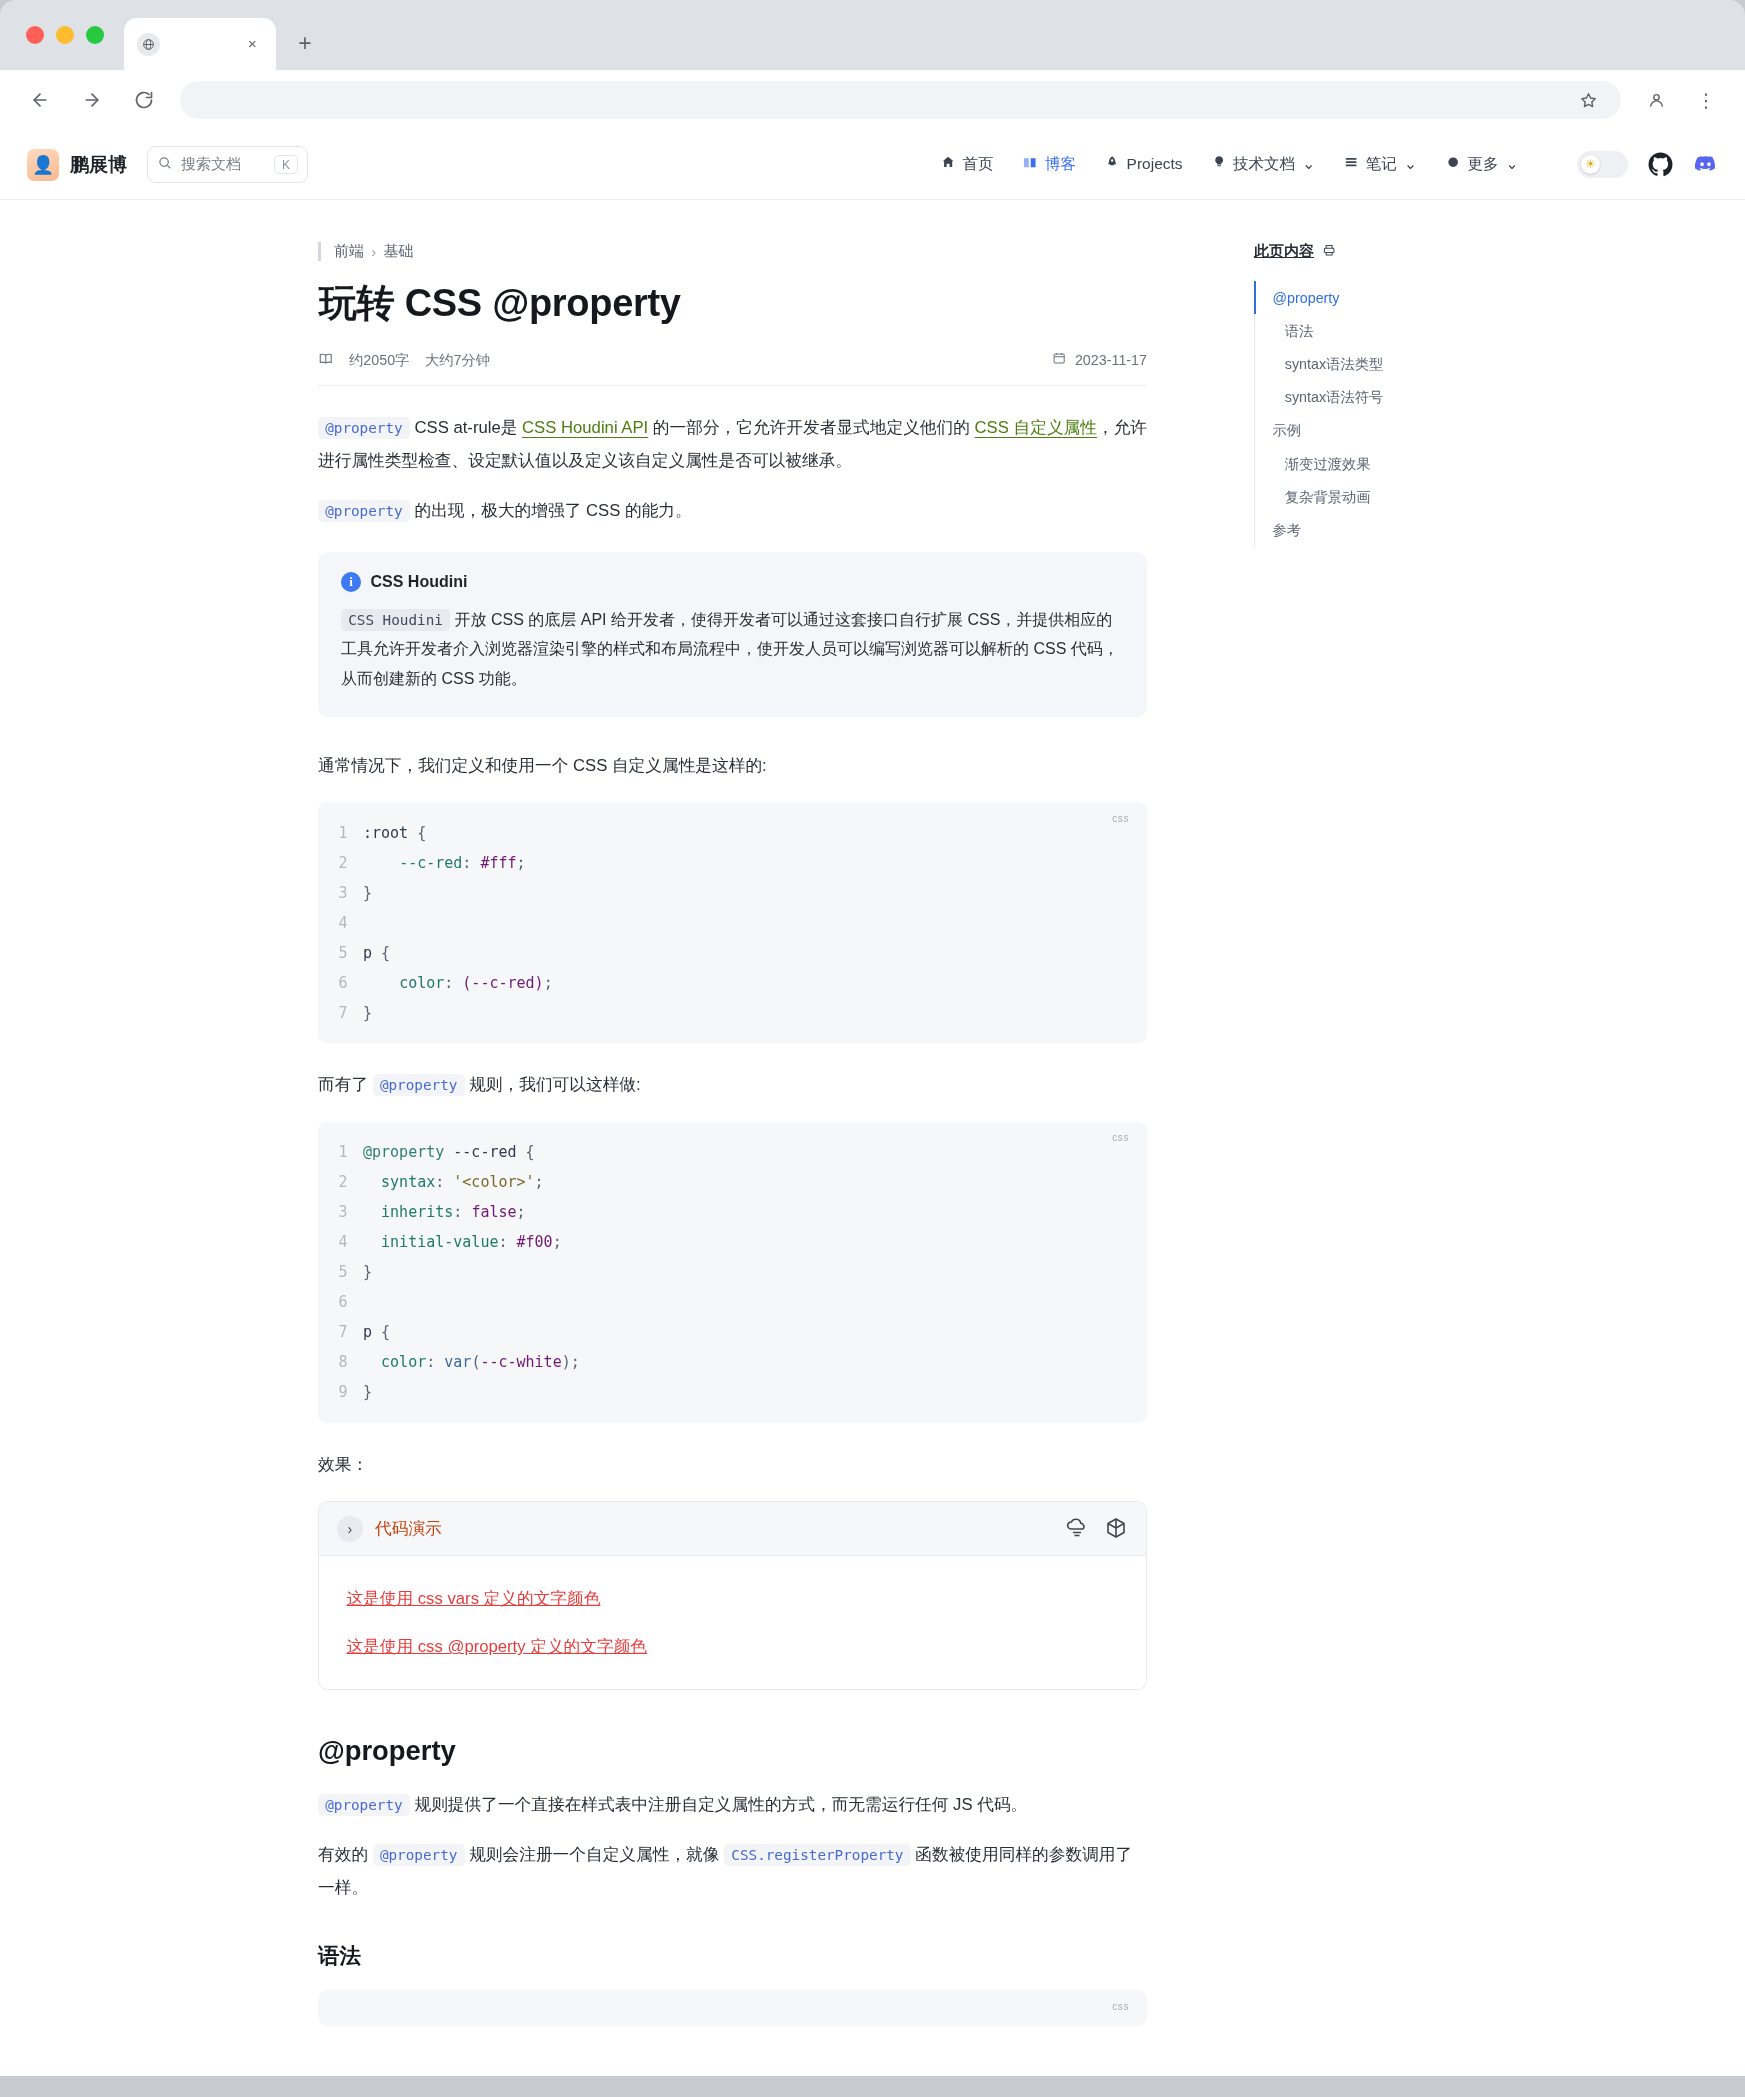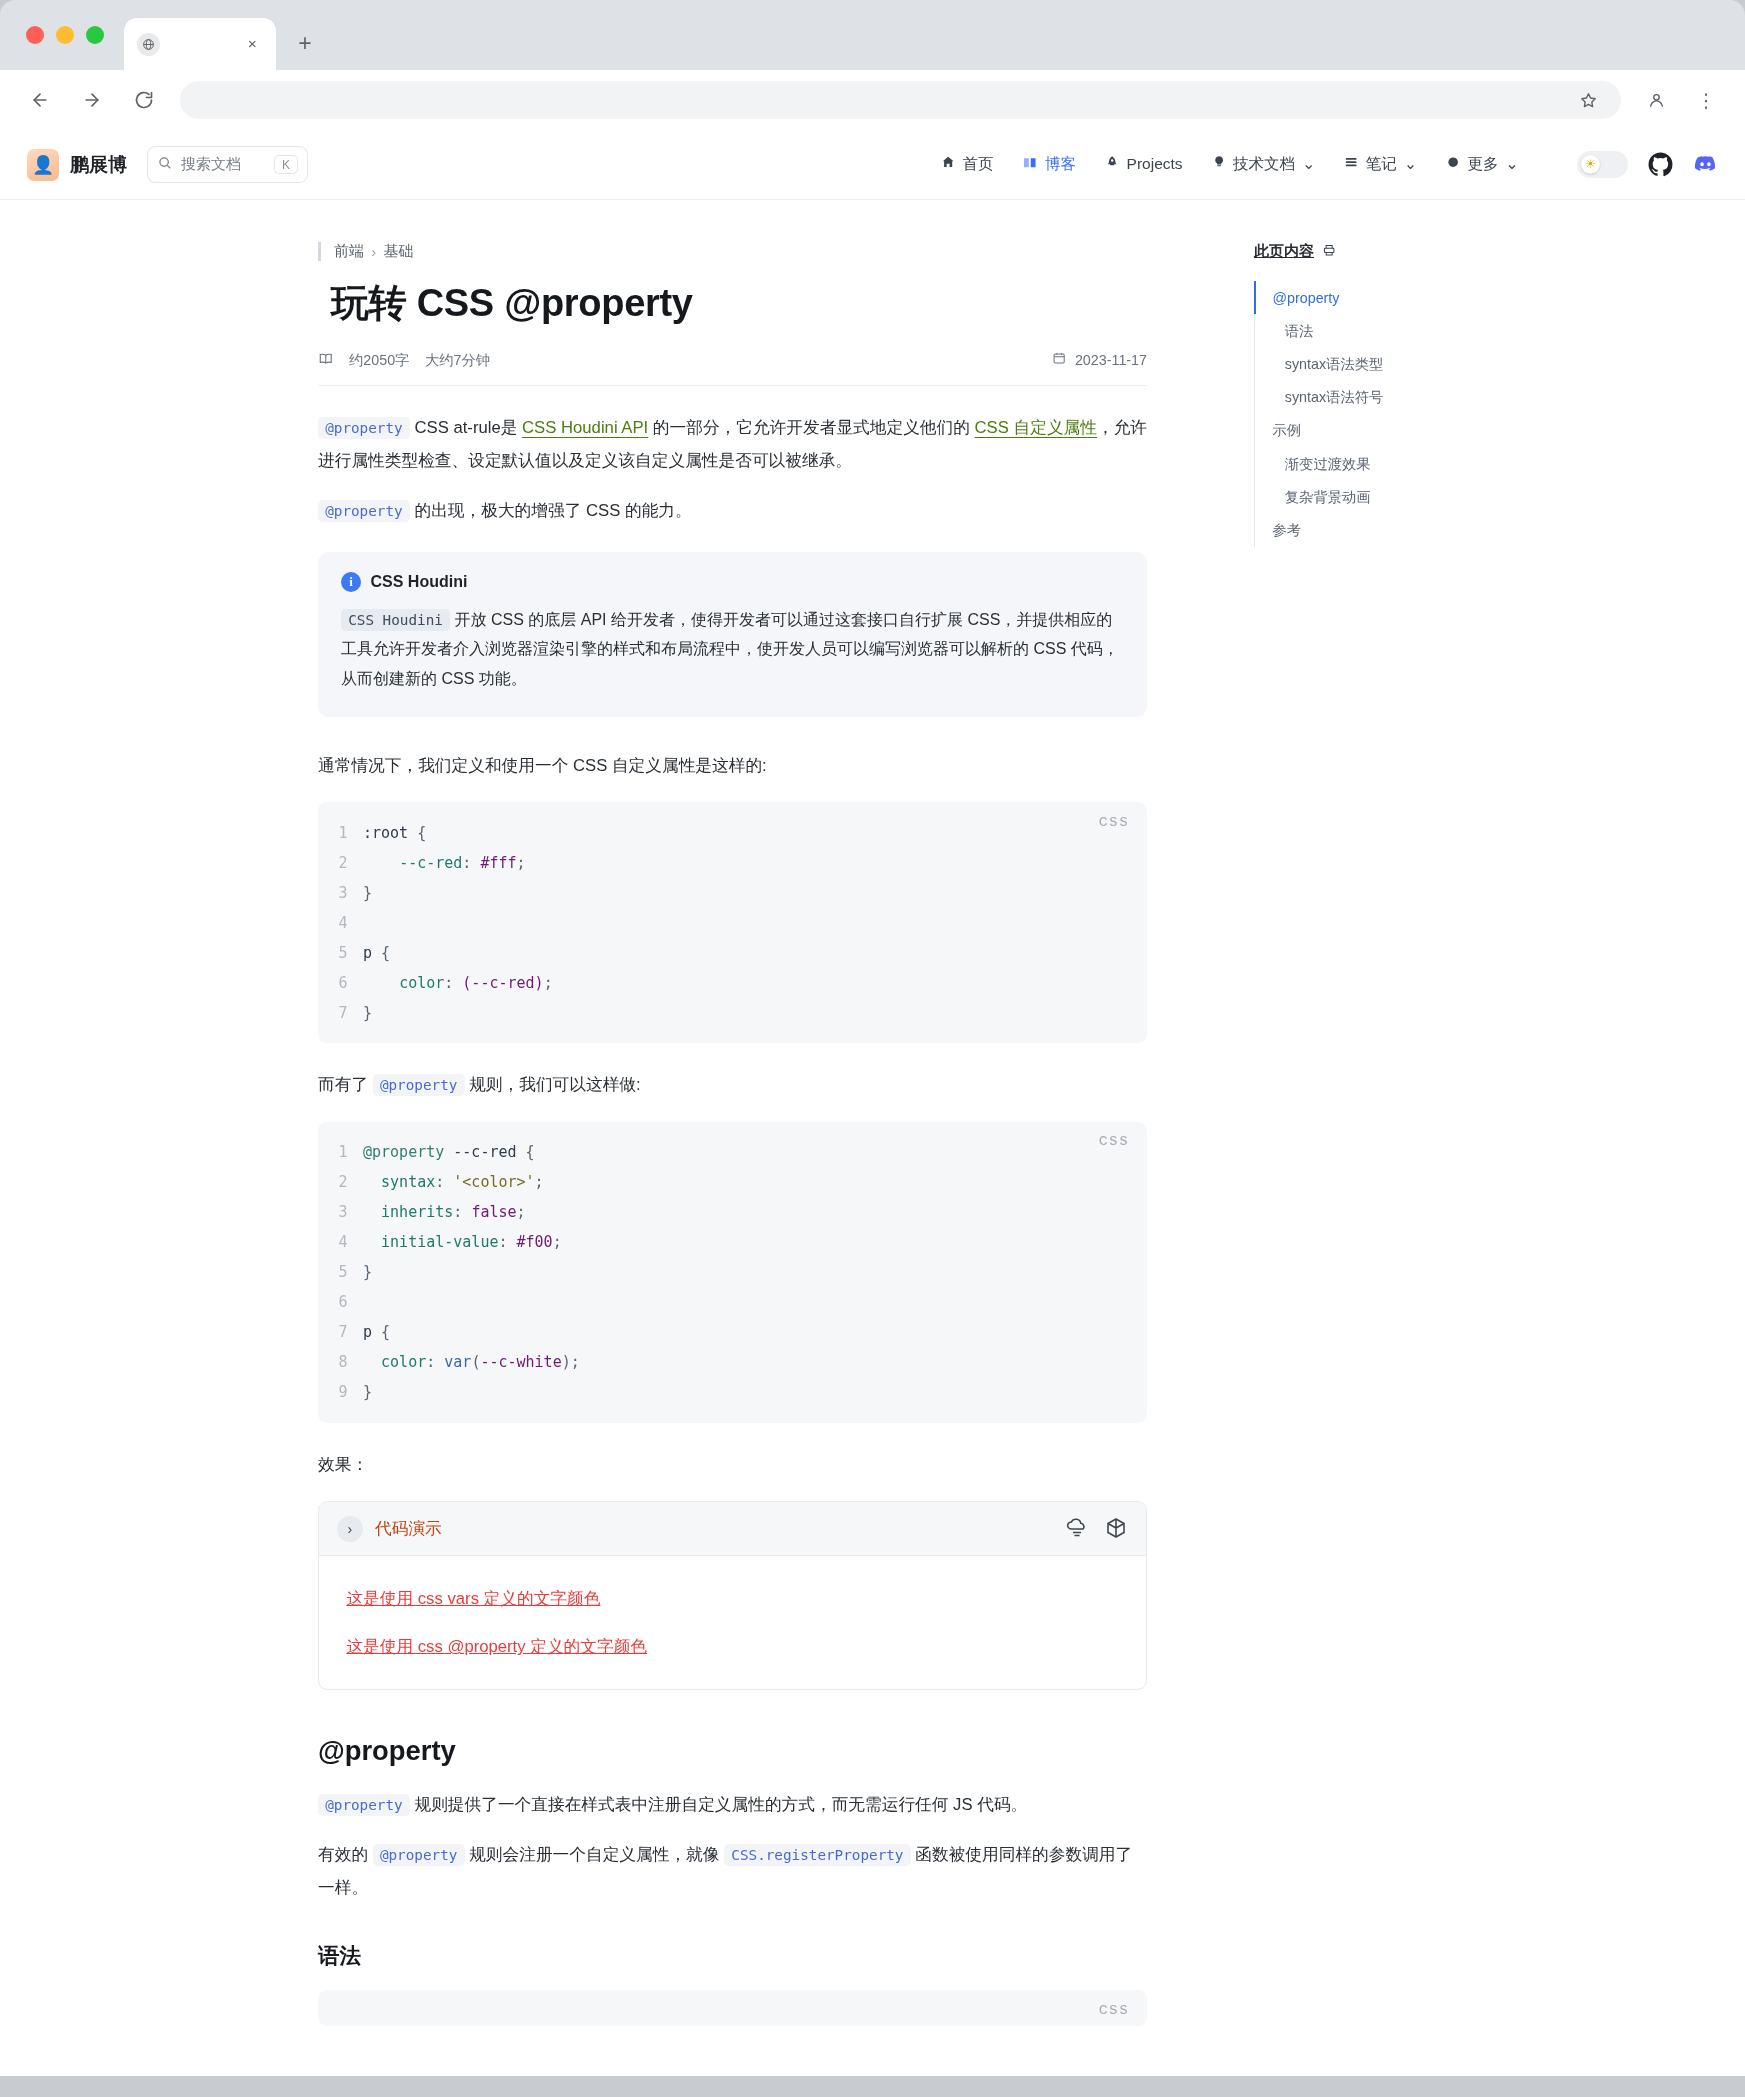--- a/index.html
+++ b/index.html
@@ -202,21 +202,21 @@
     display: flex; align-items: center; gap: 7.2px;
     font-size: 15px; color: #5b6472;
     border-left: 3.6px solid #d4d8de;
     padding-left: 13px;
     margin-bottom: 20px;
   }
   .crumb-sep { color: #9aa1ab; }
   h1.title {
     font-size: 38px;
     line-height: 1.2;
-    margin: 0 0 24px 13px;
+    margin: 0 0 24px 1px;
     color: #15181d;
     letter-spacing: -0.3px;
   }
   .meta {
     display: flex;
     align-items: center;
     font-size: 14.3px;
     color: #6b727c;
     border-bottom: 0.6px solid #eceef1;
     padding-bottom: 15.5px;
@@ -269,22 +269,22 @@
     position: relative;
     background: #f6f7f9;
     border-radius: 8.4px;
     margin: 20px 0 26px 0;
     padding: 15.5px 0 15.5px 0;
     overflow: hidden;
   }
   .code-lang {
     position: absolute;
     top: 10.7px; right: 18px;
-    font-family: Liberation Mono, monospace;
-    font-size: 16px;
+    font-family: Liberation Sans, sans-serif;
+    font-size: 10px;
     color: #a7adb6;
     letter-spacing: 0.6px;
   }
   .code-line {
     display: flex;
     font-family: "DejaVu Sans Mono", monospace;
     font-size: 15px;
     line-height: 2.0;
     white-space: pre;
   }

